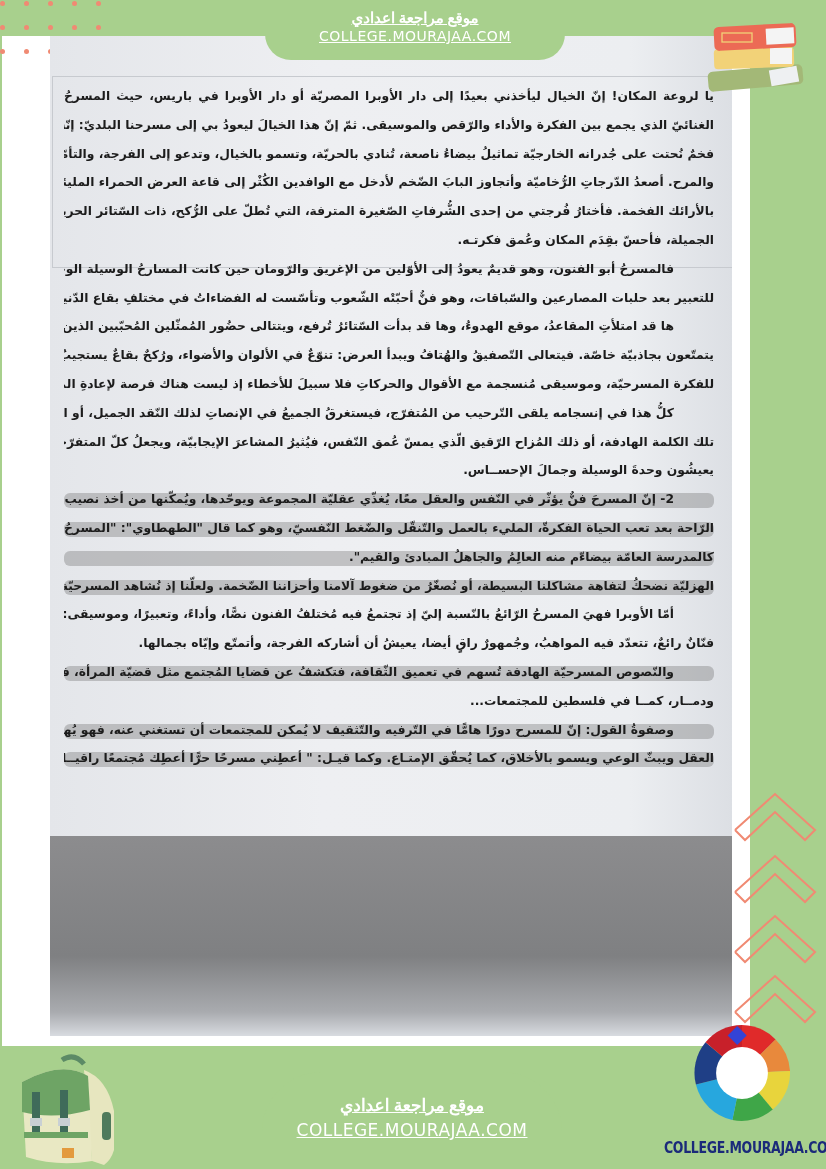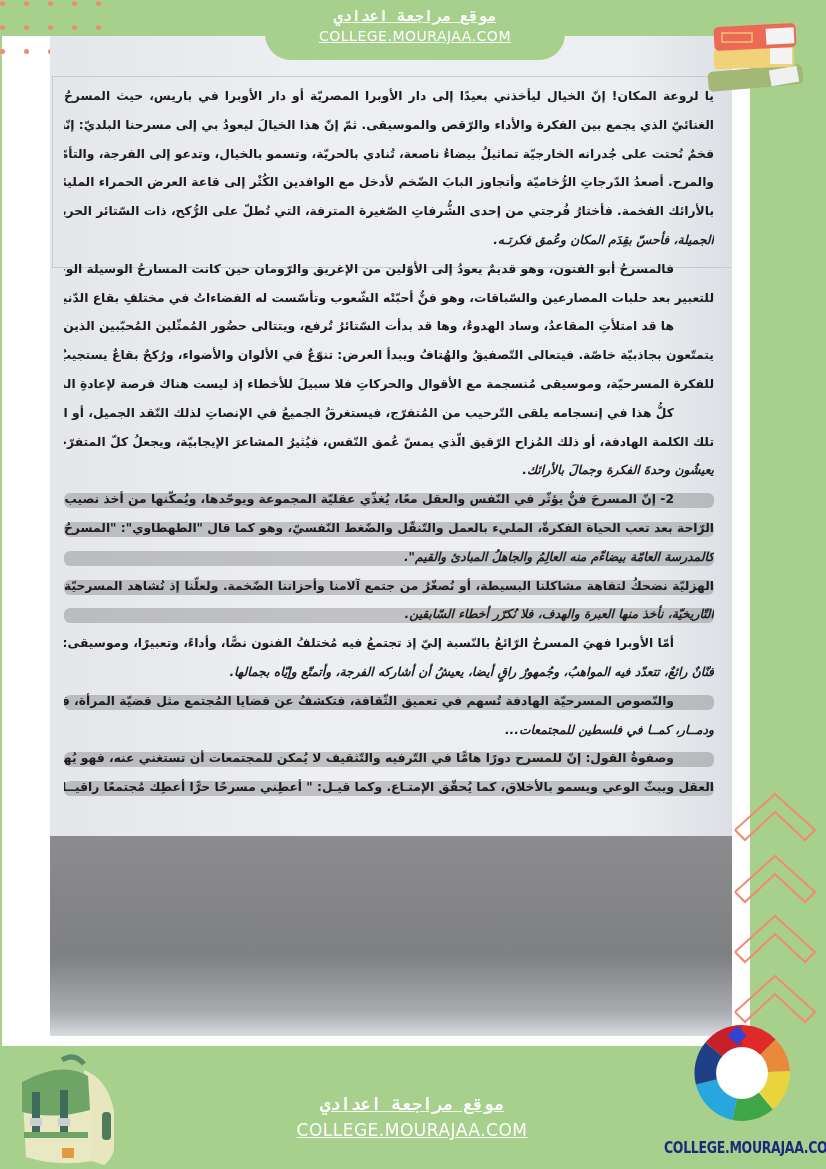--- a/index.html
+++ b/index.html
@@ -25,21 +25,21 @@
     position: absolute; left: 14px; top: 46px; width: 650px;
     direction: rtl; text-align: justify;
   }
   .line {
     font-family: "DejaVu Sans", sans-serif; font-weight: bold;
     font-size: 12.3px; color: #1c1c1c; height: 28.8px; line-height: 28.8px;
     white-space: nowrap; overflow: hidden; text-align-last: justify;
     position: relative;
   }
   .line.indent { padding-right: 40px; }
-  .line.short { text-align-last: right; font-style: italic; }
+  .line.short { text-align-last: right; }
   .line.hl::before {
     content: ""; position: absolute; left: 0; right: 0; top: 8px; height: 15px;
     background: rgba(110,110,110,0.35); border-radius: 6px;
   }
   .line span { position: relative; }
   .boxed-region {
     position: absolute; left: 2px; top: 40px; width: 680px; height: 190px;
     border: 1px solid #c7cacf; pointer-events: none;
   }
   .page-number {
@@ -49,21 +49,21 @@
   .banner-top {
     position: absolute; left: 265px; top: 0; width: 300px; height: 60px;
     background: #a8d08d; border-radius: 0 0 26px 26px; text-align: center;
   }
   .banner-bottom {
     position: absolute; left: 262px; top: 1072px; width: 300px; height: 97px;
     background: #a8d08d; border-radius: 60px 60px 0 0; text-align: center;
   }
   .banner-ar {
     color: #fff; font-weight: bold; text-decoration: underline;
-    font-family: Liberation Mono, monospace;
+    font-family: Liberation Serif, serif;
   }
   .banner-en {
     color: #fff; text-decoration: underline; letter-spacing: 0.5px;
     font-family: "DejaVu Sans", sans-serif;
   }
   .banner-top .banner-ar { font-size: 15px; margin-top: 9px; line-height: 18px; }
   .banner-top .banner-en { font-size: 14px; line-height: 18px; }
   .banner-bottom .banner-ar { font-size: 17px; margin-top: 22px; line-height: 24px; }
   .banner-bottom .banner-en { font-size: 17px; line-height: 24px; }
   .dots { position: absolute; left: 0; top: 0; }
@@ -105,31 +105,30 @@
   <div class="boxed-region"></div>
   <div class="textarea">
     <div class="line"><span>يا لروعة المكان! إنّ الخيال ليأخذني بعيدًا إلى دار الأوبرا المصريّة أو دار الأوبرا في باريس، حيث المسرحُ</span></div>
     <div class="line"><span>الغنائيّ الذي يجمع بين الفكرة والأداء والرّقص والموسيقى. ثمّ إنّ هذا الخيالَ ليعودُ بي إلى مسرحنا البلديّ: إنّه بناءٌ</span></div>
     <div class="line"><span>فخمٌ نُحتت على جُدرانه الخارجيّة تماثيلُ بيضاءُ ناصعة، تُنادي بالحريّة، وتسمو بالخيال، وتدعو إلى الفرجة، والتأمّل،</span></div>
     <div class="line"><span>والمرح. أصعدُ الدّرجاتِ الرُّخاميّة وأتجاوز البابَ الضّخم لأدخل مع الوافدين الكُثْر إلى قاعة العرض الحمراء المليئة</span></div>
     <div class="line"><span>بالأرائك الفخمة. فأختارُ فُرجتي من إحدى الشُّرفاتِ الصّغيرة المترفة، التي تُطلّ على الرُّكح، ذات السّتائر الحريريّة</span></div>
     <div class="line short"><span>الجميلة، فأحسّ بقِدَم المكان وعُمق فكرتـه.</span></div>
     <div class="line indent"><span>فالمسرحُ أبو الفنون، وهو قديمٌ يعودُ إلى الأوّلين من الإغريق والرّومان حين كانت المسارحُ الوسيلة الوحيدة</span></div>
     <div class="line"><span>للتعبير بعد حلبات المصارعين والسّباقات، وهو فنٌّ أحبّتْه الشّعوب وتأسّست له الفضاءاتُ في مختلفِ بقاع الدّنيا.</span></div>
-    <div class="line indent"><span>ها قد امتلأتِ المقاعدُ، وساد الهدوءُ، وها قد بدأت السّتائرُ تُرفع، ويتتالى حضُور المُمثّلين المُحبّبين الذين</span></div>
+    <div class="line indent"><span>ها قد امتلأتِ المقاعدُ، موقع الهدوءُ، وها قد بدأت السّتائرُ تُرفع، ويتتالى حضُور المُمثّلين المُحبّبين الذين</span></div>
     <div class="line"><span>يتمتّعون بجاذبيّة خاصّة. فيتعالى التّصفيقُ والهُتافُ ويبدأ العرض: تنوّعٌ في الألوان والأضواء، ورُكحٌ بقاعٌ يستجيبُ</span></div>
     <div class="line"><span>للفكرة المسرحيّة، وموسيقى مُنسجمة مع الأقوال والحركاتِ فلا سبيلَ للأخطاء إذ ليست هناك فرصة لإعادةِ المشهد.</span></div>
     <div class="line indent"><span>كلُّ هذا في إنسجامه يلقى التّرحيب من المُتفرّج، فيستغرقُ الجميعُ في الإنصاتِ لذلك النّقد الجميل، أو التأمّل في</span></div>
     <div class="line"><span>تلك الكلمة الهادفة، أو ذلك المُزاح الرّقيق الّذي يمسّ عُمق النّفس، فيُثيرُ المشاعرَ الإيجابيّة، ويجعلُ كلّ المتفرّجين</span></div>
-    <div class="line short"><span>يعيشُون وحدةَ الفكرة وجمالَ بالأرائك.</span></div>
+    <div class="line short"><span>يعيشُون وحدةَ الوسيلة وجمالَ الإحســاس.</span></div>
     <div class="line indent hl"><span>2- إنّ المسرحَ فنٌّ يؤثّر في النّفس والعقل معًا، يُغذّي عقليّة المجموعة ويوحّدها، ويُمكّنها من أخذ نصيب من</span></div>
     <div class="line hl"><span>الرّاحة بعد تعب الحياة الفكرةّ، المليء بالعمل والتّنقّل والضّغط النّفسيّ، وهو كما قال "الطهطاوي": "المسرحُ</span></div>
     <div class="line short hl"><span>كالمدرسة العامّة بيضاءّم منه العالِمُ والجاهلُ المبادئ والقيم".</span></div>
-    <div class="line hl"><span>الهزليّة نضحكُ لتفاهة مشاكلنا البسيطة، أو نُصغّرُ من جتمع آلامنا وأحزاننا الضّخمة. ولعلّنا إذ نُشاهد المسرحيّة</span></div>
-    <div class="line short hl"><span>التّاريخيّة، نأخذ منها العبرة والهدف، فلا نُكرّر أخطاء السّابقين.</span></div>
+    <div class="line hl"><span>الهزليّة نضحكُ لتفاهة مشاكلنا البسيطة، أو نُصغّرُ من ضغوط آلامنا وأحزاننا الضّخمة. ولعلّنا إذ نُشاهد المسرحيّة</span></div>
     <div class="line indent"><span>أمّا الأوبرا فهيَ المسرحُ الرّائعُ بالنّسبة إليّ إذ تجتمعُ فيه مُختلفُ الفنون نصًّا، وأداءً، وتعبيرًا، وموسيقى: ممثّلٌ</span></div>
     <div class="line short"><span>فنّانٌ رائعٌ، تتعدّد فيه المواهبُ، وجُمهورٌ راقٍ أيضا، يعيشُ أن أشاركه الفرجة، وأتمتّع وإيّاه بجمالها.</span></div>
     <div class="line indent hl"><span>والنّصوص المسرحيّة الهادفة تُسهم في تعميق الثّقافة، فتكشفُ عن قضايا المُجتمع مثل قضيّة المرأة، فتُبرزُ</span></div>
     <div class="line short"><span>ودمــار، كمــا في فلسطين للمجتمعات...</span></div>
     <div class="line indent hl"><span>وصفوةُ القول: إنّ للمسرح دورًا هامًّا في التّرفيه والتّثقيف لا يُمكن للمجتمعات أن تستغني عنه، فهو يُهذّبُ الذّوق ويُنيرُ</span></div>
     <div class="line hl"><span>العقل ويبثّ الوعي ويسمو بالأخلاق، كما يُحقّق الإمتـاع. وكما قيـل: " أعطِني مسرحًا حرًّا أعطِك مُجتمعًا راقيــا".</span></div>
   </div>
   <div class="page-number">50</div>
   <div class="scan-bottom"></div>
 </div>

